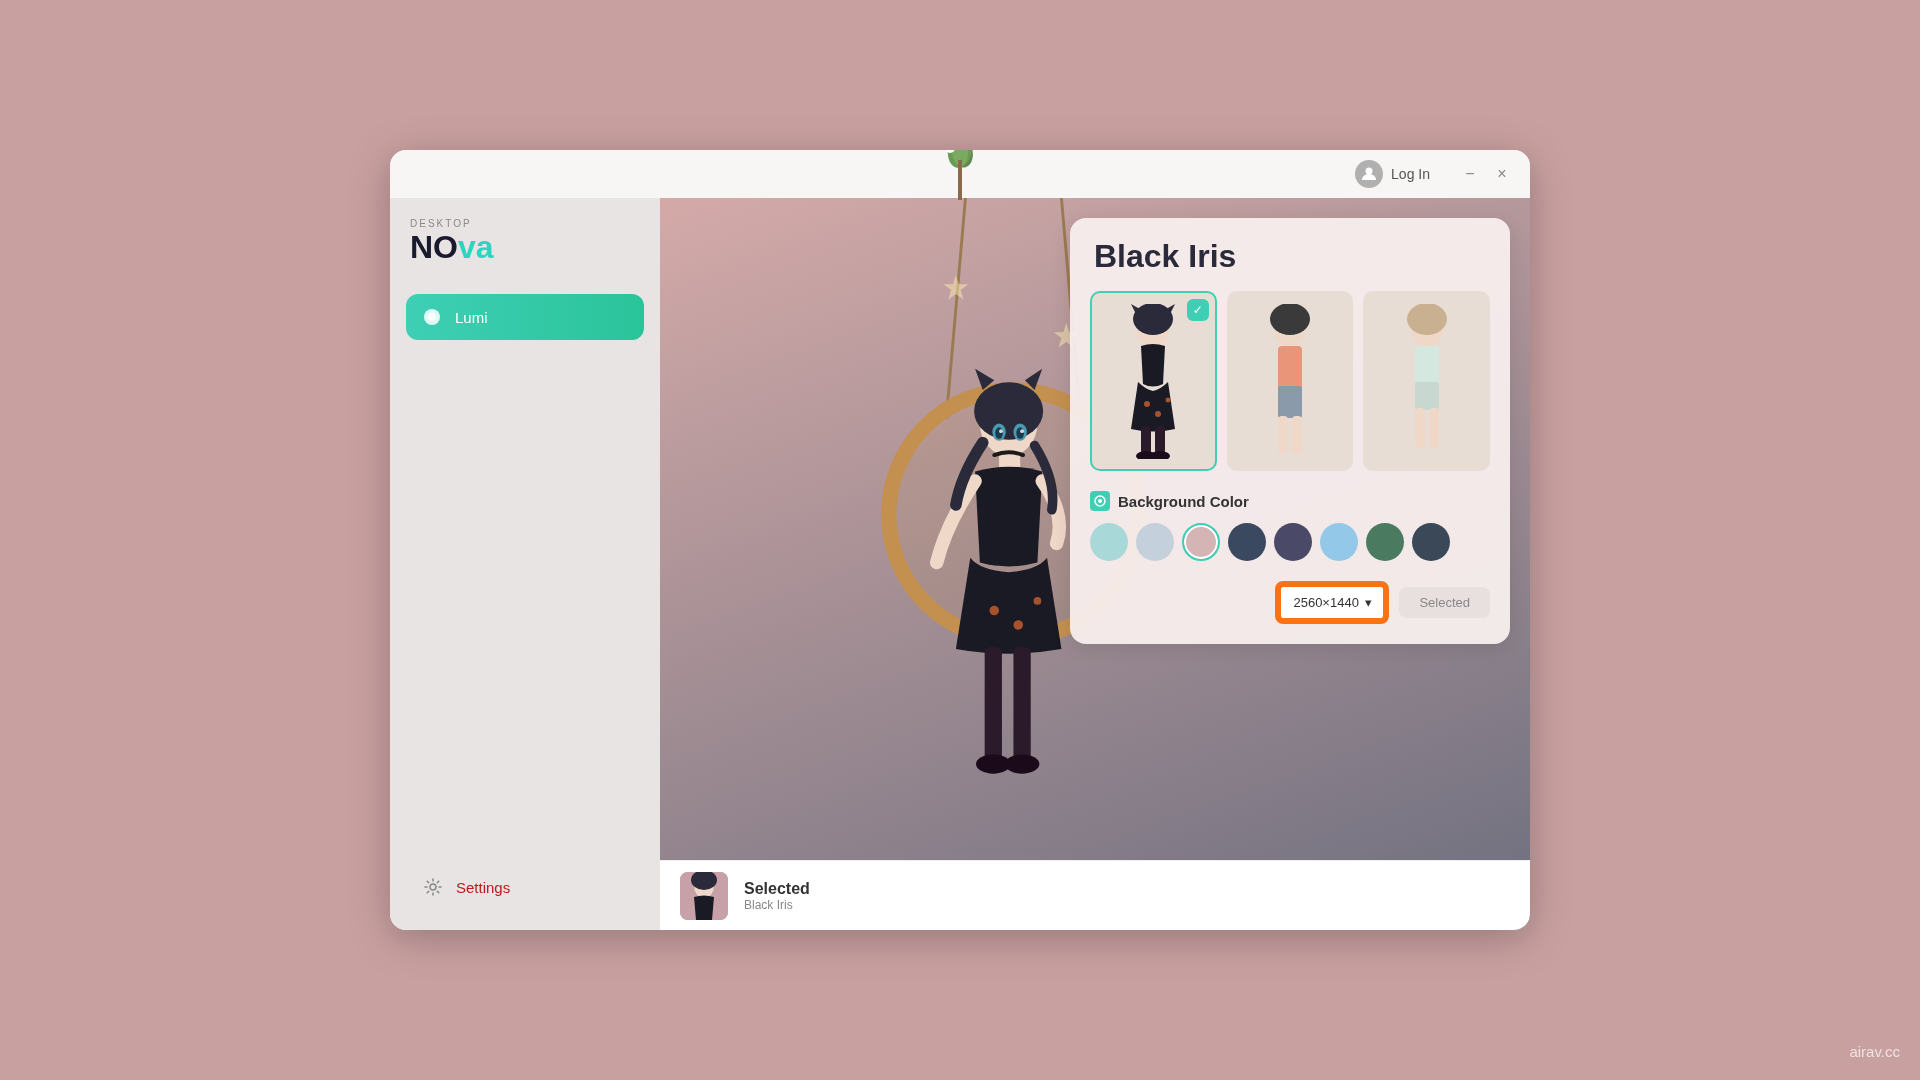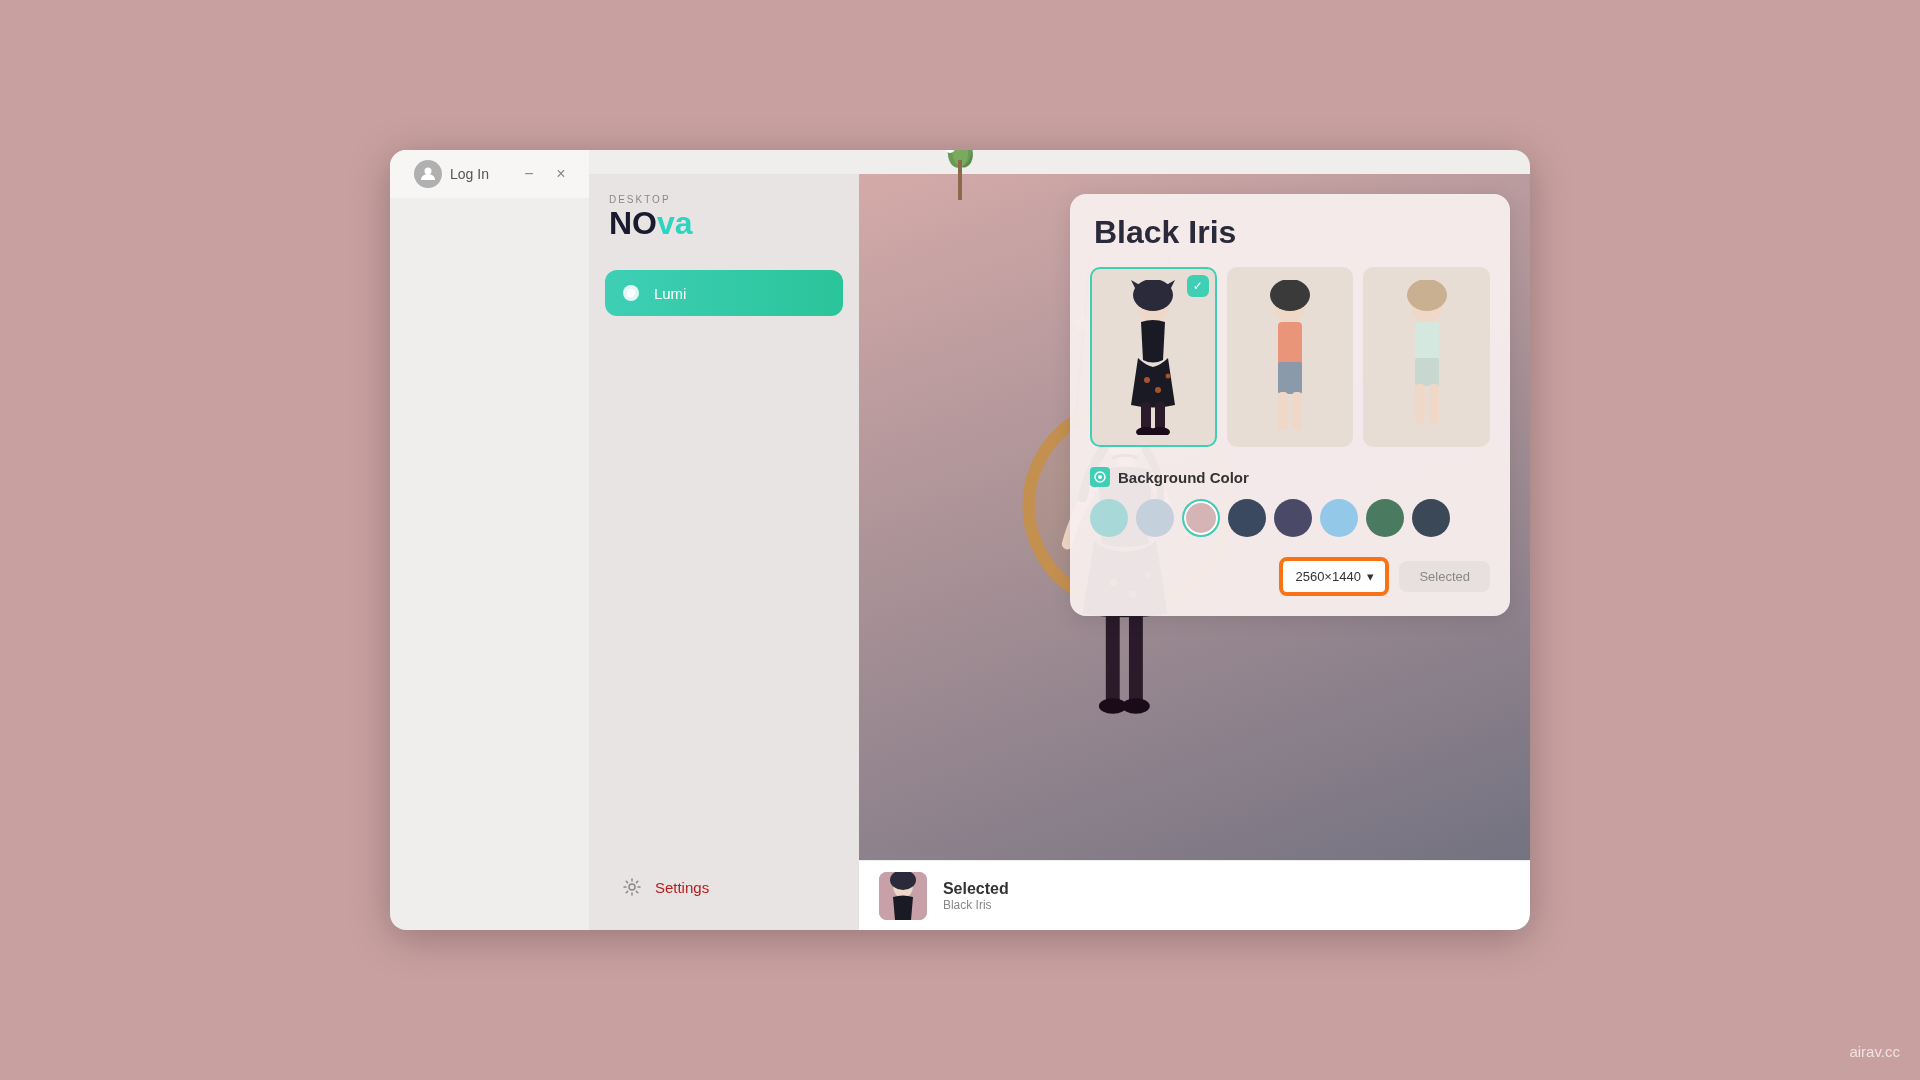--- a/index.html
+++ b/index.html
@@ -15,21 +15,21 @@
       overflow: hidden;
     }
 
     .app-window {
       width: 1140px;
       height: 780px;
       background: #f0eded;
       border-radius: 16px;
       box-shadow: 0 8px 40px rgba(0,0,0,0.25);
       display: flex;
-      flex-direction: row;
+      flex-direction: column;
       overflow: hidden;
       position: relative;
     }
 
     .title-bar {
       display: flex;
       align-items: center;
       justify-content: flex-end;
       padding: 10px 16px;
       background: #f8f5f5;
@@ -85,21 +85,20 @@
       display: flex;
       align-items: center;
       justify-content: center;
       border-radius: 4px;
     }
 
     .app-body {
       display: flex;
       flex: 1;
       overflow: hidden;
-      margin-top: 24px;
     }
 
     
     .sidebar {
       width: 270px;
       background: #e8e4e4;
       display: flex;
       flex-direction: column;
       padding: 20px 16px;
       flex-shrink: 0;
@@ -317,21 +316,21 @@
 
     .resolution-row {
       display: flex;
       align-items: center;
       justify-content: flex-end;
       gap: 10px;
     }
 
     .resolution-select {
       background: white;
-      border: 4px solid #f97316;
+      border: 6px solid #f97316;
       border-radius: 8px;
       padding: 8px 12px;
       font-size: 13px;
       color: #333;
       cursor: pointer;
       display: flex;
       align-items: center;
       gap: 6px;
     }
 

